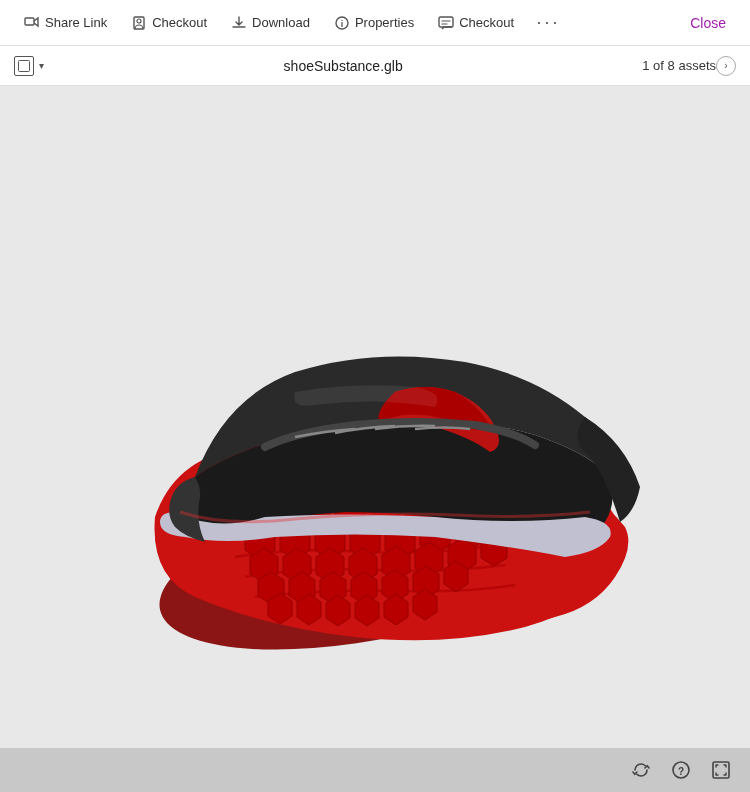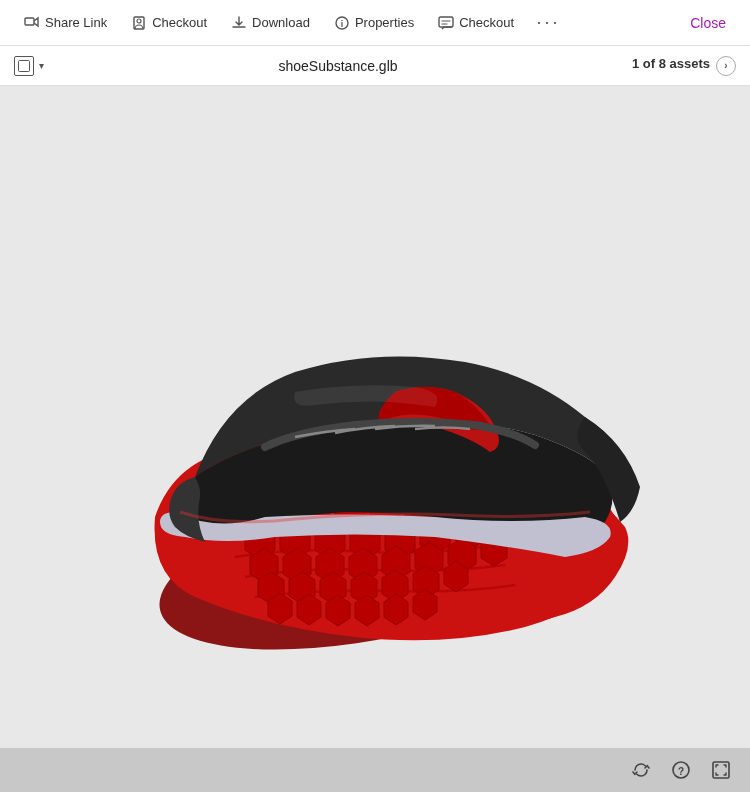--- a/index.html
+++ b/index.html
@@ -106,25 +106,23 @@
     .sub-toolbar-title {
       flex: 1;
       text-align: center;
       font-size: 14px;
       color: #222;
       font-weight: 400;
     }
 
     .asset-nav {
       display: flex;
-      align-items: flex-start;
-      gap: 6px;
+      align-items: center;
       font-size: 13px;
       color: #333;
-      font-weight: bold;
     }
 
     .asset-nav-chevron {
       width: 20px;
       height: 20px;
       border: 1.5px solid #aaa;
       border-radius: 50%;
       display: flex;
       align-items: center;
       justify-content: center;

